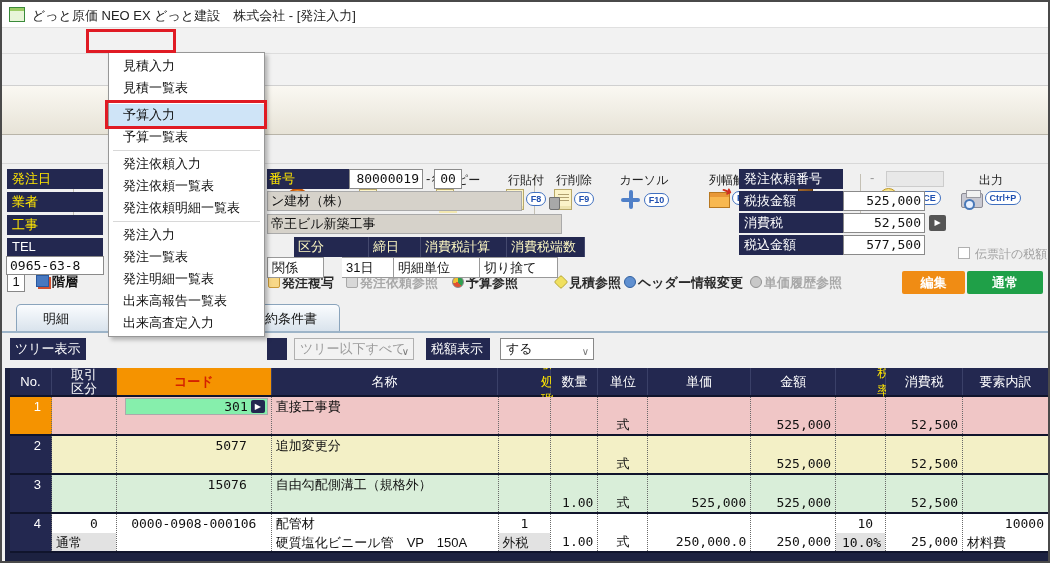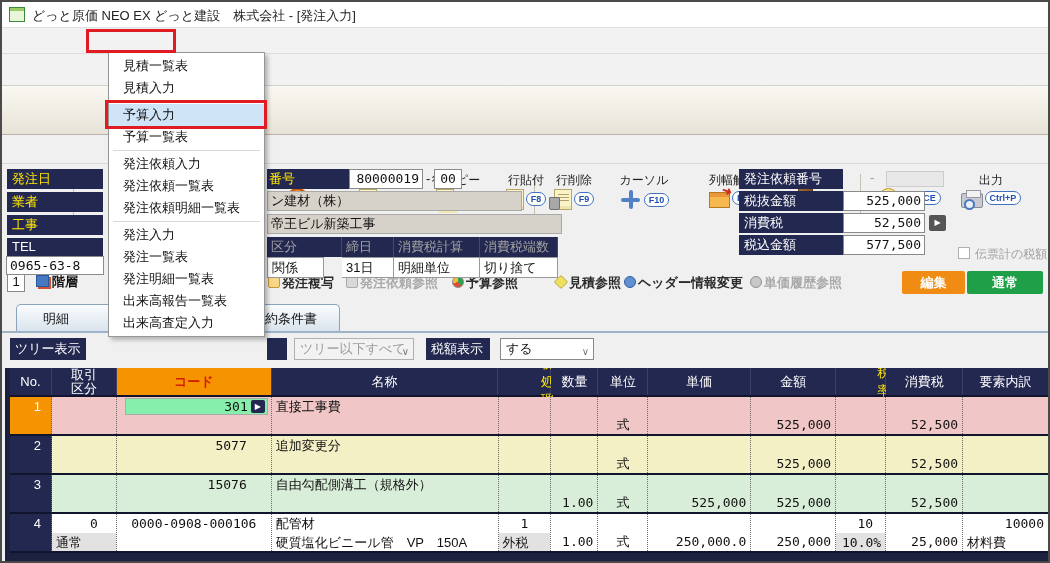--- a/index.html
+++ b/index.html
@@ -92,21 +92,21 @@
 
   
   .nv{background:#232850;color:#fff;font-size:13px;line-height:20px;padding-left:5px;}
   .nv.yl{color:#ffe600;}
   .fld{background:#fff;border:1px solid #8a8a8a;font-size:13px;line-height:18px;padding:0 3px;}
   .fld.ro{background:#d6d2ca;border:1px solid #aaa;}
   .rt{text-align:right;}
   .sum-btn{background:#555;color:#fff;border-radius:2px;font-size:8px;text-align:center;line-height:16px;}
   .chk{width:12px;height:12px;background:#fff;border:1px solid #b0b0b0;}
   .chklbl{color:#a0a0a0;font-size:12px;}
-  .mini-h{background:#232850;color:#a3a3a3;font-size:13px;line-height:20px;padding-left:4px;border-right:1px solid #44496e;}
+  .mini-h{background:#232850;color:#fef9c3;font-size:13px;line-height:20px;padding-left:4px;border-right:1px solid #44496e;margin-left:27px;}
   .mini-v{background:#fff;color:#111;font-size:13px;line-height:20px;padding-left:4px;border:1px solid #999;border-left:none;}
 
   
   .tab{top:302px;height:28px;background:linear-gradient(#fafcfe,#d8e2ec);border:1px solid #8aa4bc;
        border-bottom:none;border-radius:5px 5px 0 0;font-size:13px;line-height:27px;}
   .tabline{left:0;top:329px;width:1050px;height:2px;background:#9db4c8;}
   .filter-dd{height:22px;border:1px solid #b0b0b0;font-size:13px;line-height:20px;padding-left:5px;position:absolute;}
   .dd-arrow{position:absolute;right:4px;top:3px;color:#777;font-size:10px;}
 
   
@@ -474,22 +474,22 @@
           <div class="l2 num rt">25,000</div>
         </div>
       <div class="gc c-yoso">
           <div class="l1 num rt">10000</div>
           <div class="l2">材料費</div>
         </div>
     </div>
   </div>
 
   <div class="abs menupanel">
+    <div class="mi">見積入力</div>
     <div class="mi">見積一覧表</div>
-    <div class="mi">見積入力</div>
     <div class="msep"></div>
     <div class="mi hl">予算入力</div>
     <div class="mi">予算一覧表</div>
     <div class="msep"></div>
     <div class="mi">発注依頼入力</div>
     <div class="mi">発注依頼一覧表</div>
     <div class="mi">発注依頼明細一覧表</div>
     <div class="msep"></div>
     <div class="mi">発注入力</div>
     <div class="mi">発注一覧表</div>

